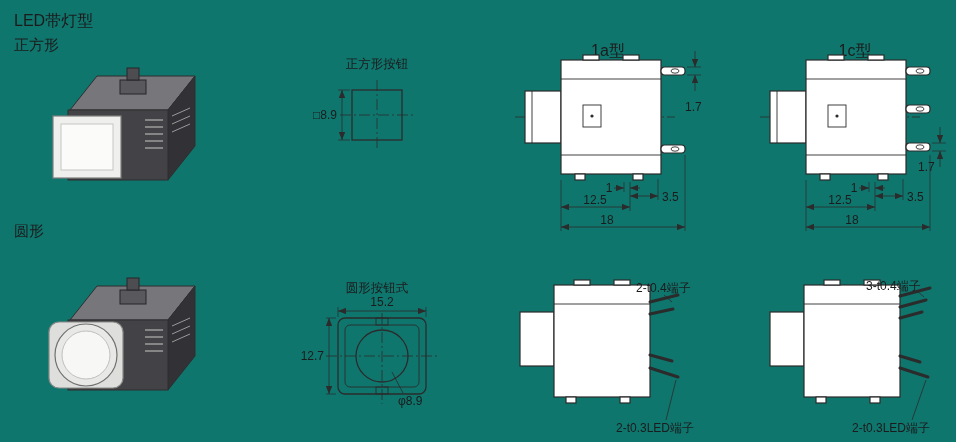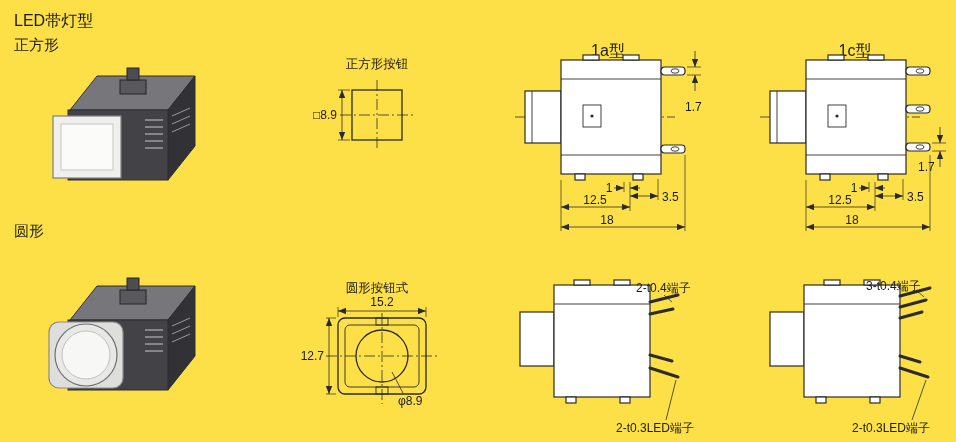--- a/index.html
+++ b/index.html
@@ -1,16 +1,16 @@
 <!DOCTYPE html>
 <html><head>
 <meta charset="utf-8">
 <style>
   html,body{margin:0;padding:0;background:#ffffff;}
-  .canvas{position:relative;width:956px;height:442px;background:#fde047;font-family:"Liberation Sans",sans-serif;overflow:hidden;}
+  .canvas{position:relative;width:956px;height:442px;background:#0f766e;font-family:"Liberation Sans",sans-serif;overflow:hidden;}
   svg{display:block;}
   text{font-family:"Liberation Sans",sans-serif;fill:#1b1b1b;}
   .h1{font-size:16px;}
   .h2{font-size:15px;}
   .type-label{font-size:16px;}
   .cap{font-size:12.5px;}
   .dim{font-size:12px;}
   .outline{fill:#ffffff;stroke:#2b2b2b;stroke-width:1.2;}
   .thin{fill:none;stroke:#2b2b2b;stroke-width:0.9;}
   .thin2{fill:none;stroke:#2b2b2b;stroke-width:1.3;}

